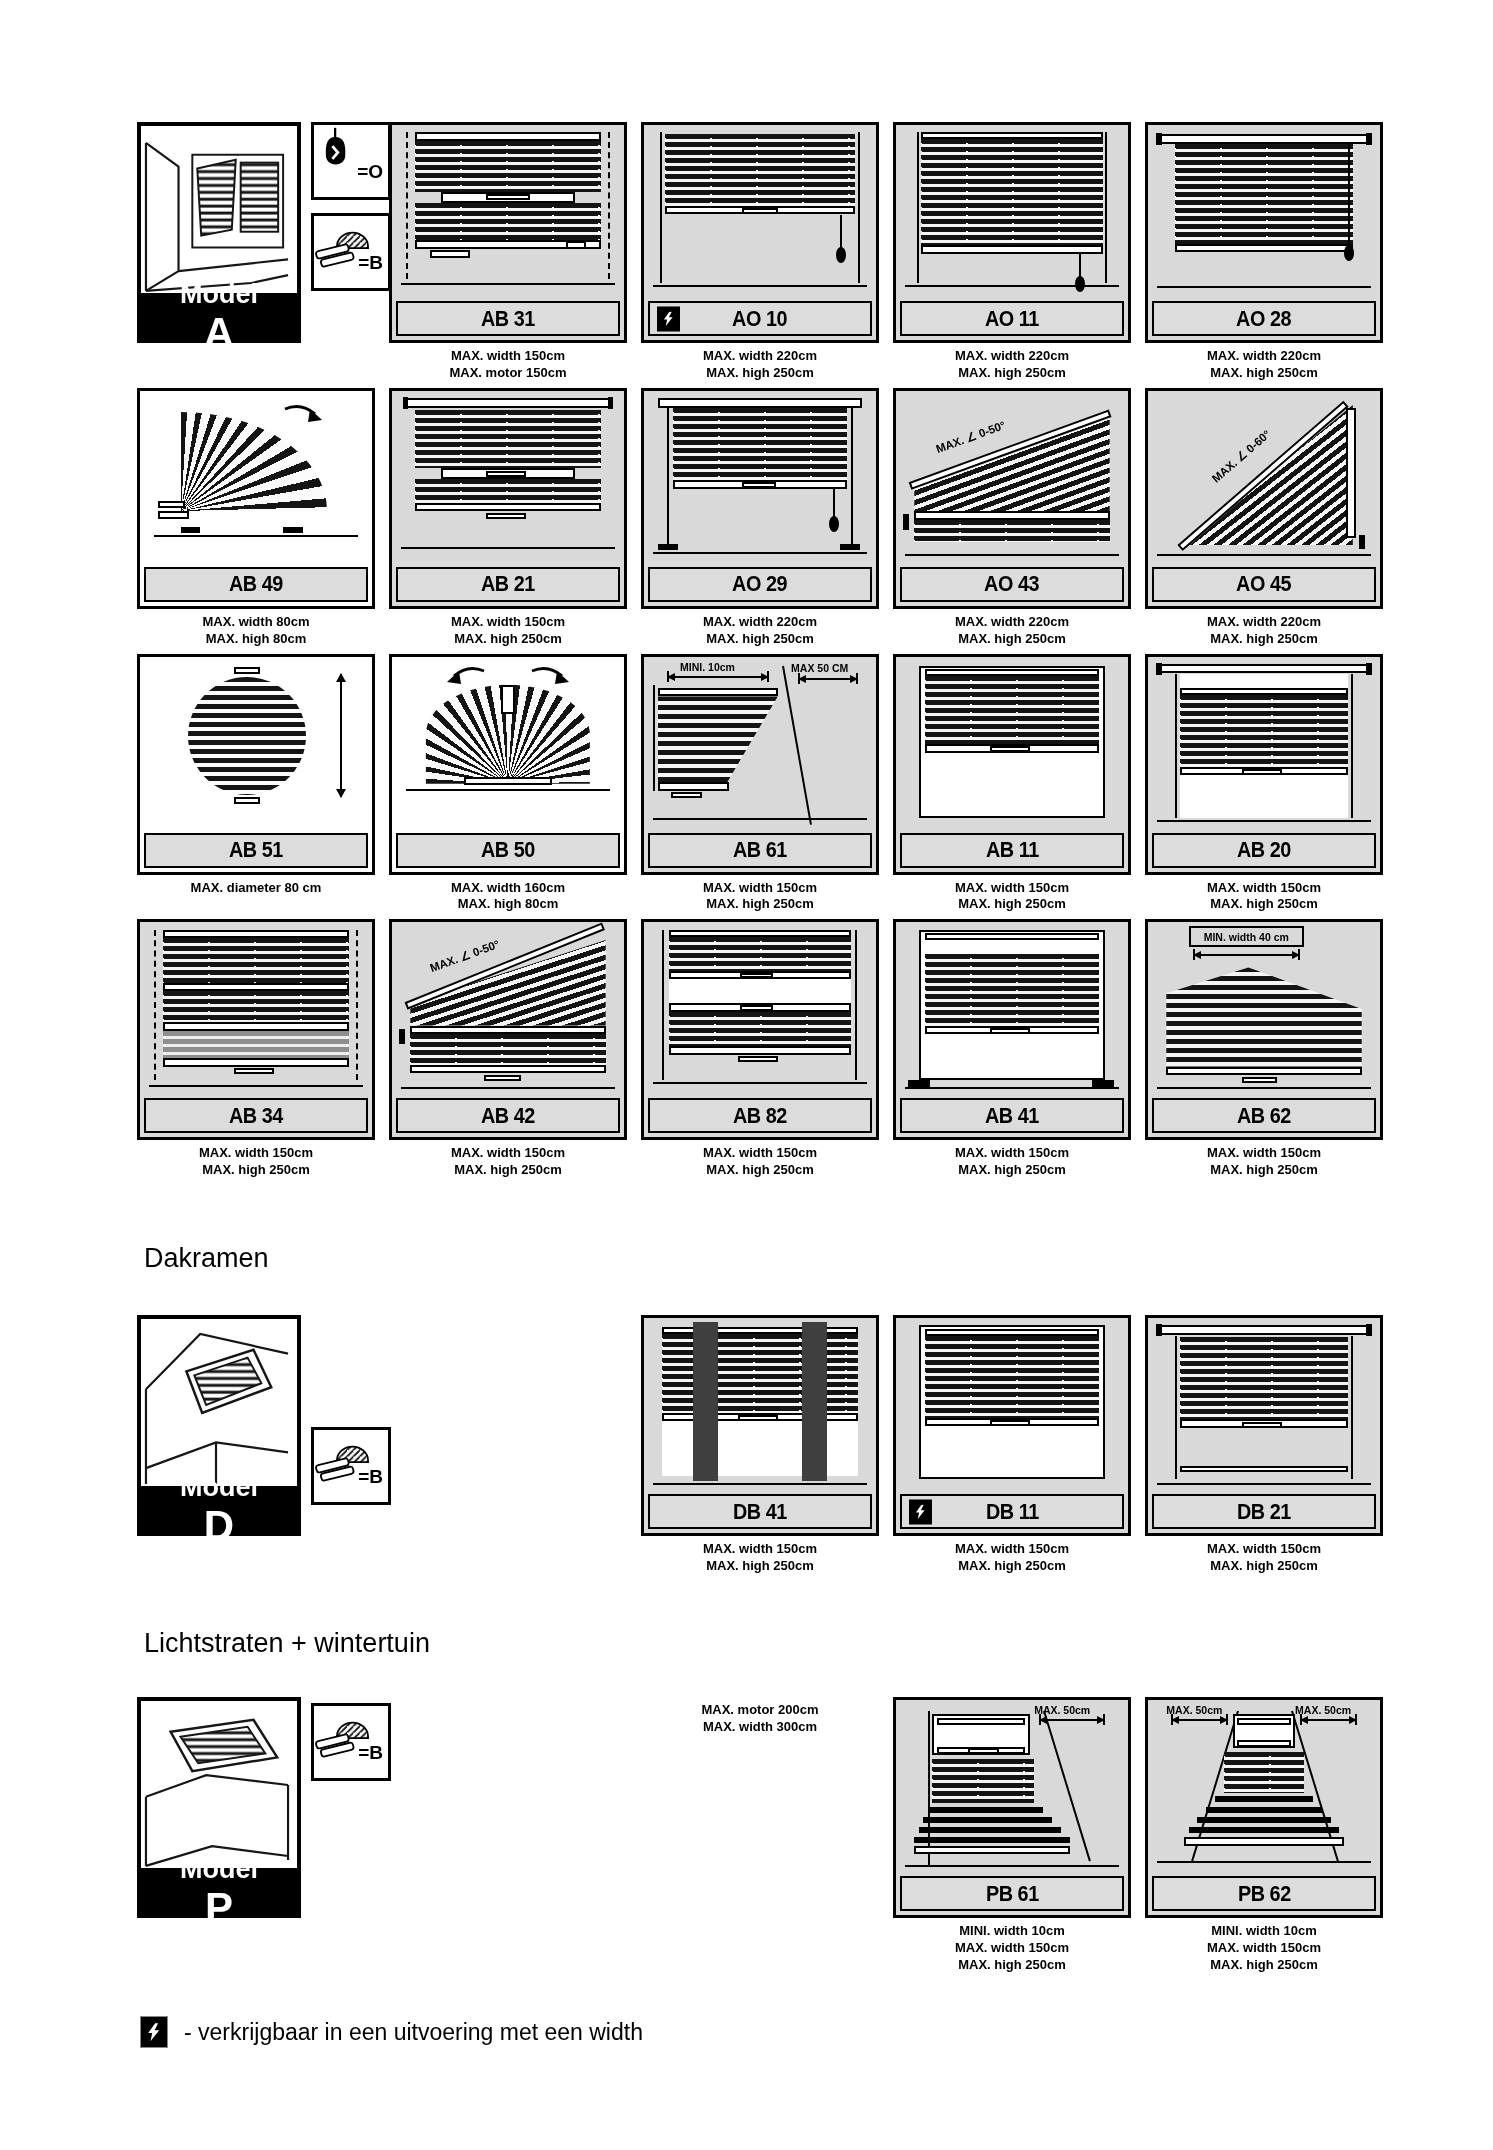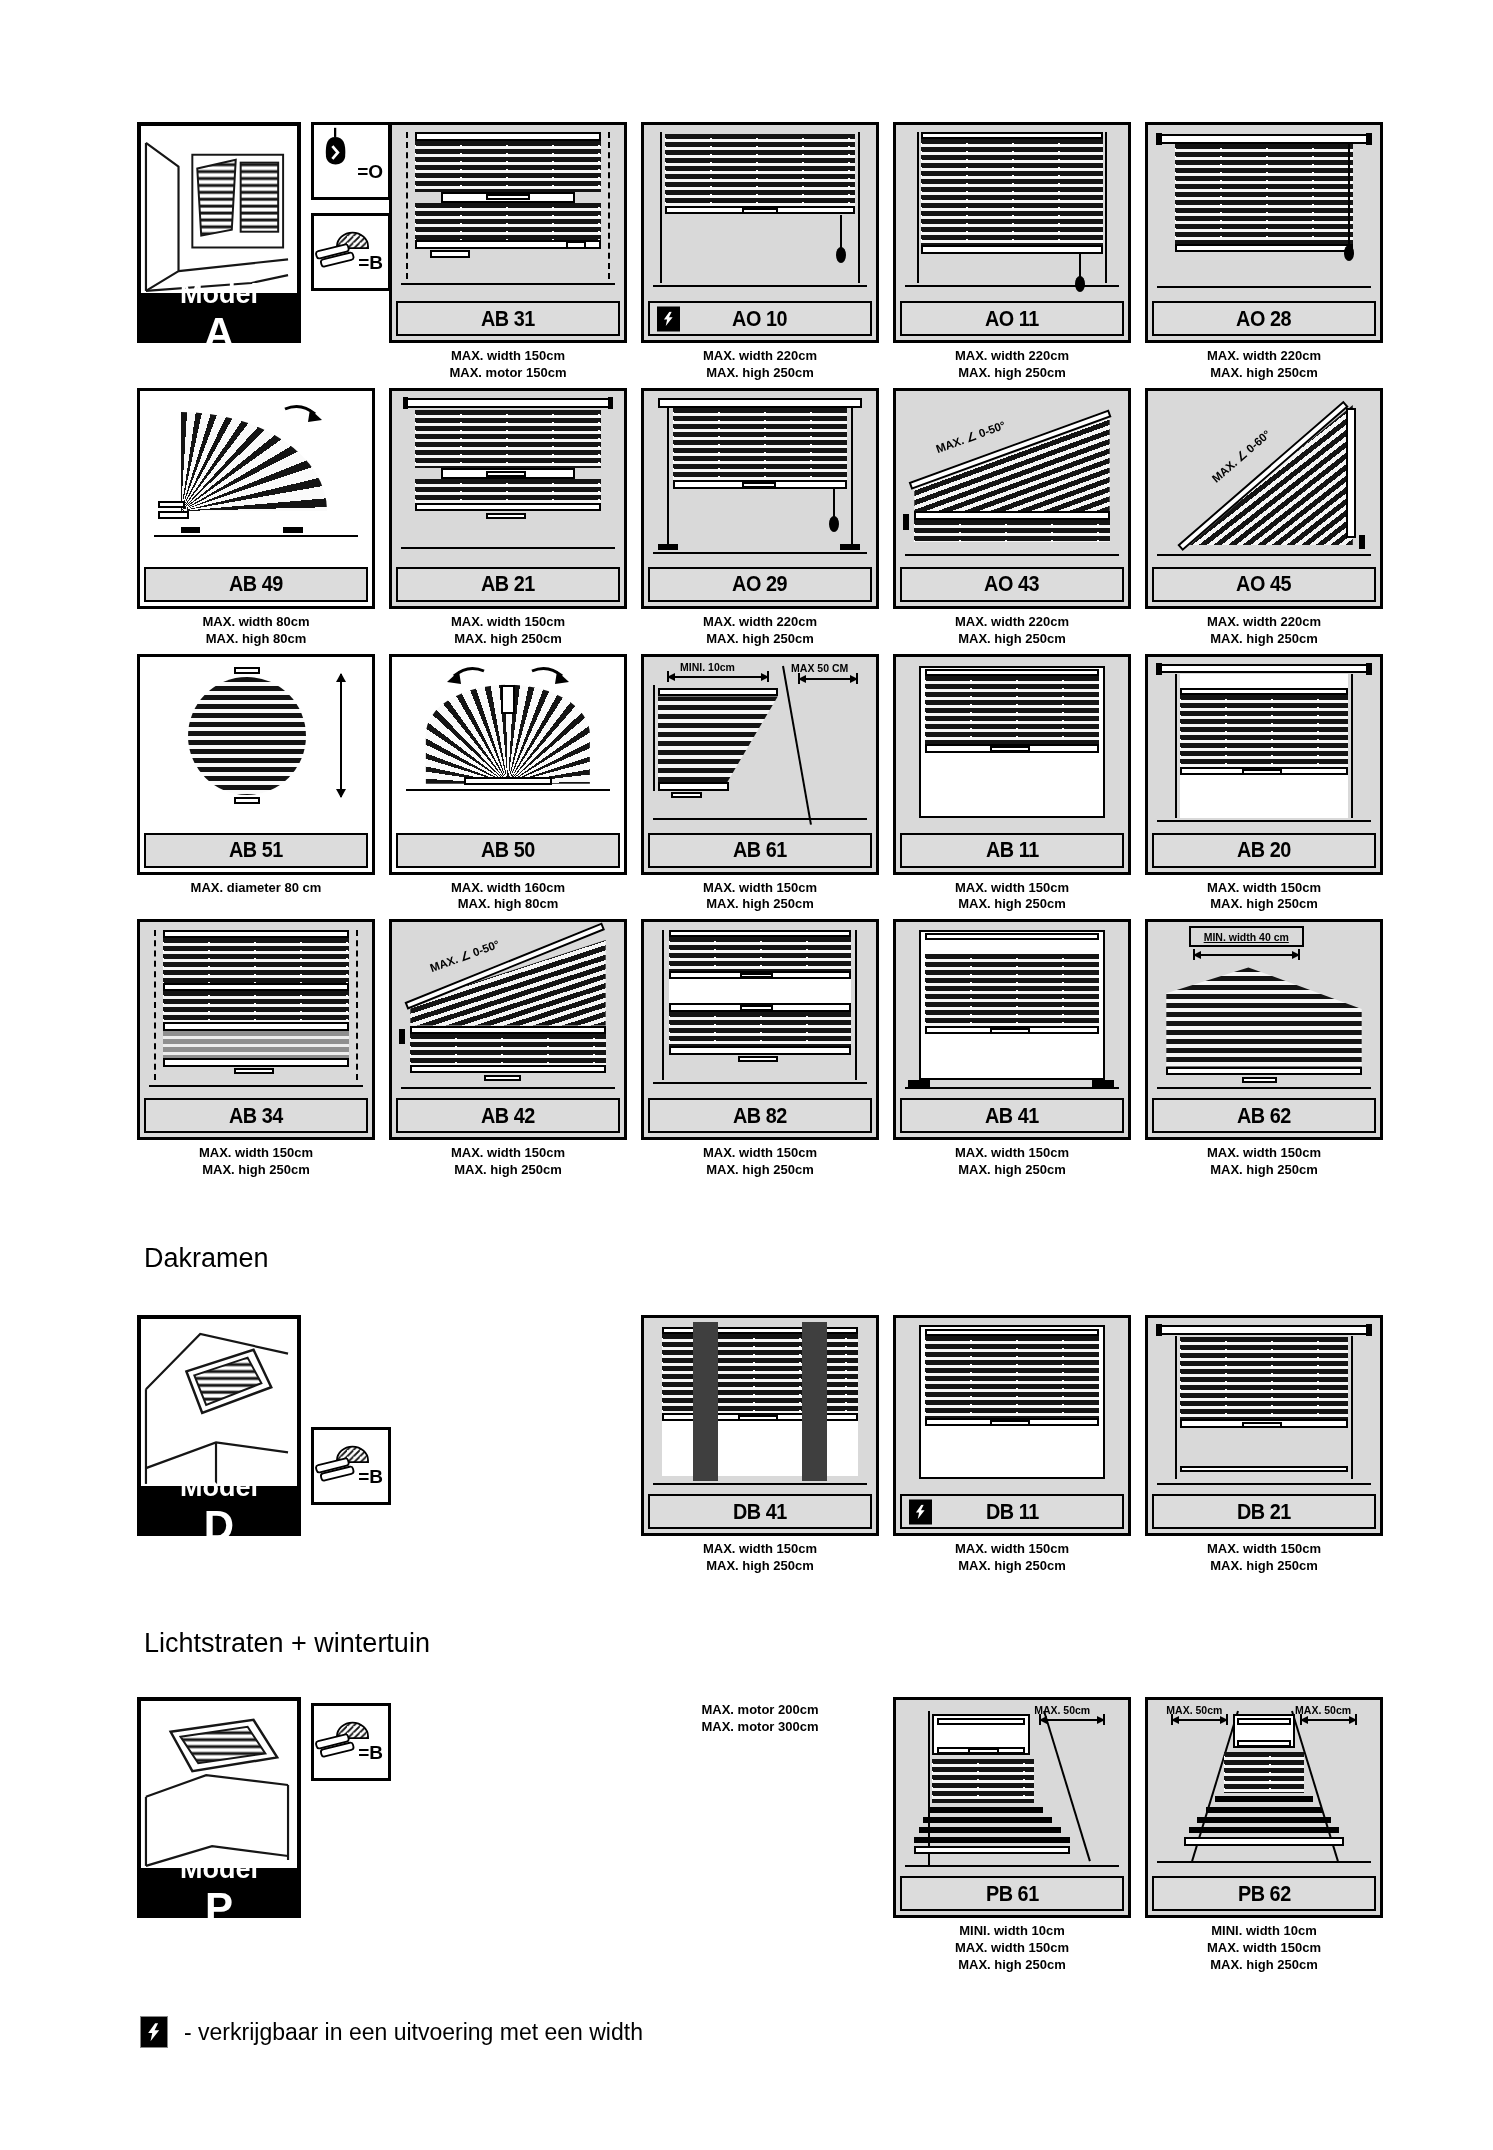--- a/index.html
+++ b/index.html
@@ -513,21 +513,21 @@
           </div>
         </div>
         <div class="specs">
           <div>MAX. width 150cm</div>
           <div>MAX. high 250cm</div>
         </div>
       </div>
       <div class="cellwrap">
         <div class="cell">
           <div class="draw">
-            <div style="position: absolute; left: 16%; top: 0%; width: 52%; height: 12%; border: 2px solid rgb(0, 0, 0); display: flex; align-items: center; justify-content: center; text-decoration: underline;">
+            <div style="position: absolute; left: 16%; top: 0%; width: 52%; height: 12%; border: 2px solid rgb(0, 0, 0); display: flex; align-items: center; justify-content: center;">
               <span style="font: bold 10.5px &quot;Liberation Sans&quot;, sans-serif; position: static;">MIN. width 40 cm</span>
             </div>
             <div class="dim" style="position: absolute; left: 18%; top: 16%; width: 48%; height: 0%;"></div>
             <div style="position: absolute; left: 18%; top: 16%; margin-top: -5px; width: 2px; height: 11px; background: rgb(0, 0, 0);"></div>
             <div style="position: absolute; left: calc(66% - 2px); top: 16%; margin-top: -5px; width: 2px; height: 11px; background: rgb(0, 0, 0);"></div>
             <div style="position: absolute; left: 6%; top: 24%; width: 88%; height: 58%; clip-path: polygon(0px 26%, 42% 0px, 100% 42%, 100% 100%, 0px 100%); background: repeating-linear-gradient(rgb(20, 20, 20) 0px, rgb(20, 20, 20) 5px, rgb(245, 245, 245) 5px, rgb(245, 245, 245) 9px);"></div>
             <div class="rail" style="position: absolute; left: 6%; top: 82%; width: 88%; height: 5%;"></div>
             <div class="rail" style="position: absolute; left: 40%; top: 88%; width: 16%; height: 3.5%;"></div>
             <div style="position: absolute; left: 2%; top: 94%; width: 96%; height: 0px; border-top: 2px solid rgb(0, 0, 0);"></div>
           </div>
@@ -671,21 +671,21 @@
                 </g>
               </svg></div>
             <span class="lbl">=B</span>
           </div>
         </div>
       </div>
       <div></div>
       <div class="cellwrap">
         <div class="specs">
           <div>MAX. motor 200cm</div>
-          <div>MAX. motor 300cm</div>
+          <div>MAX. width 300cm</div>
         </div>
       </div>
       <div class="cellwrap">
         <div class="cell">
           <div class="draw">
             <div style="position: absolute; left: 60%; top: 0%; font: bold 10.5px &quot;Liberation Sans&quot;, sans-serif; white-space: nowrap;">MAX. 50cm</div>
             <div class="dim" style="position: absolute; left: 62%; top: 9%; width: 30%; height: 0%;"></div>
             <div style="position: absolute; left: 62%; top: 9%; margin-top: -5px; width: 2px; height: 11px; background: rgb(0, 0, 0);"></div>
             <div style="position: absolute; left: calc(92% - 2px); top: 9%; margin-top: -5px; width: 2px; height: 11px; background: rgb(0, 0, 0);"></div>
             <div style="position: absolute; left: 12%; top: 4%; height: 90%; width: 0px; border-left: 2px solid rgb(0, 0, 0);"></div>

